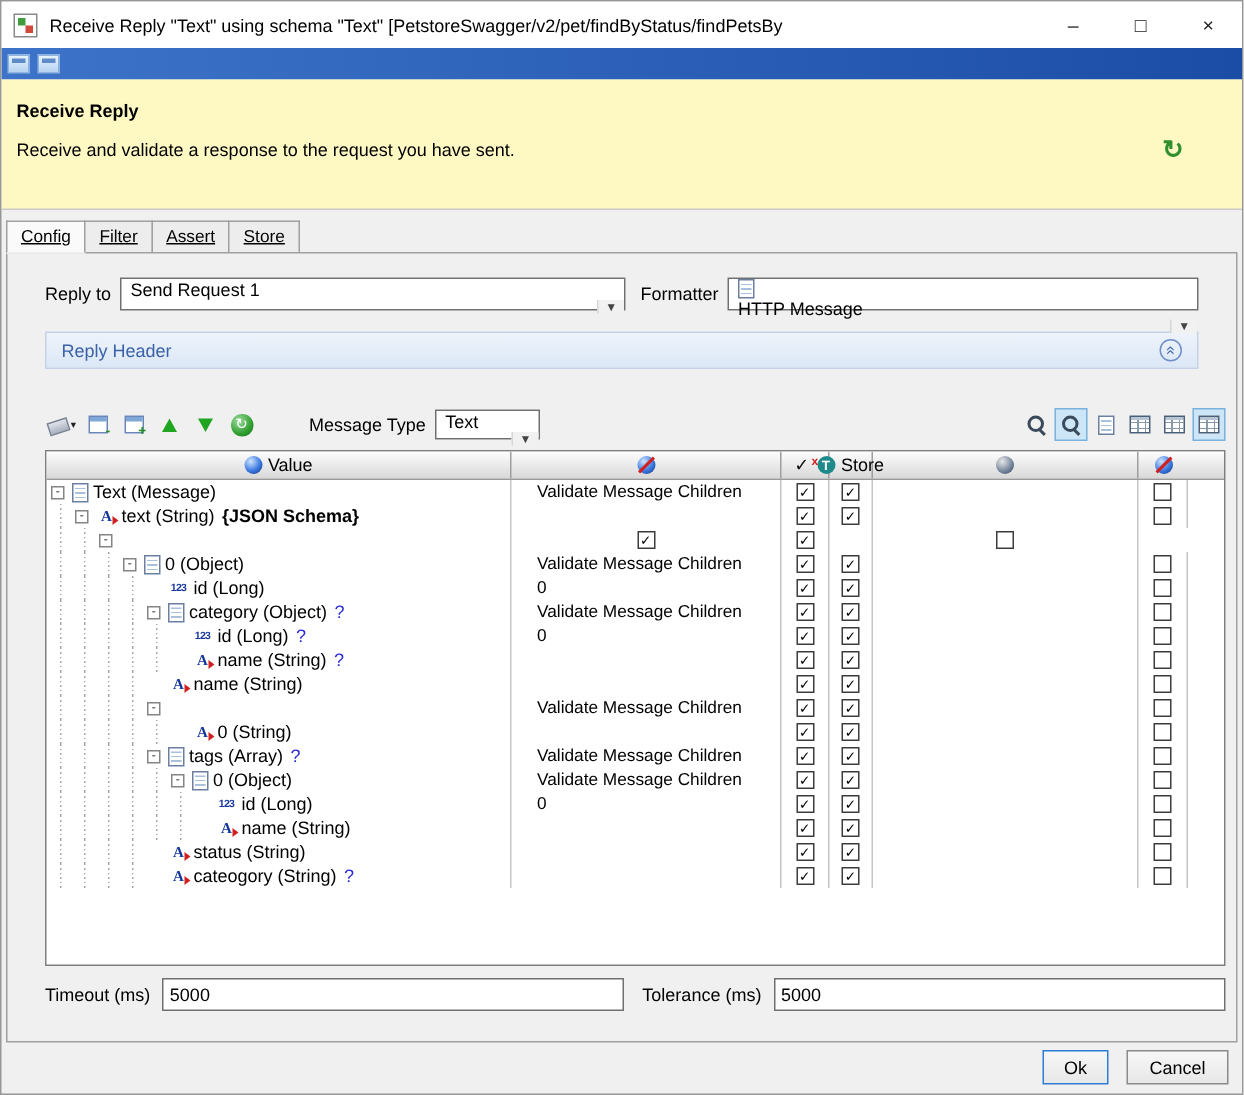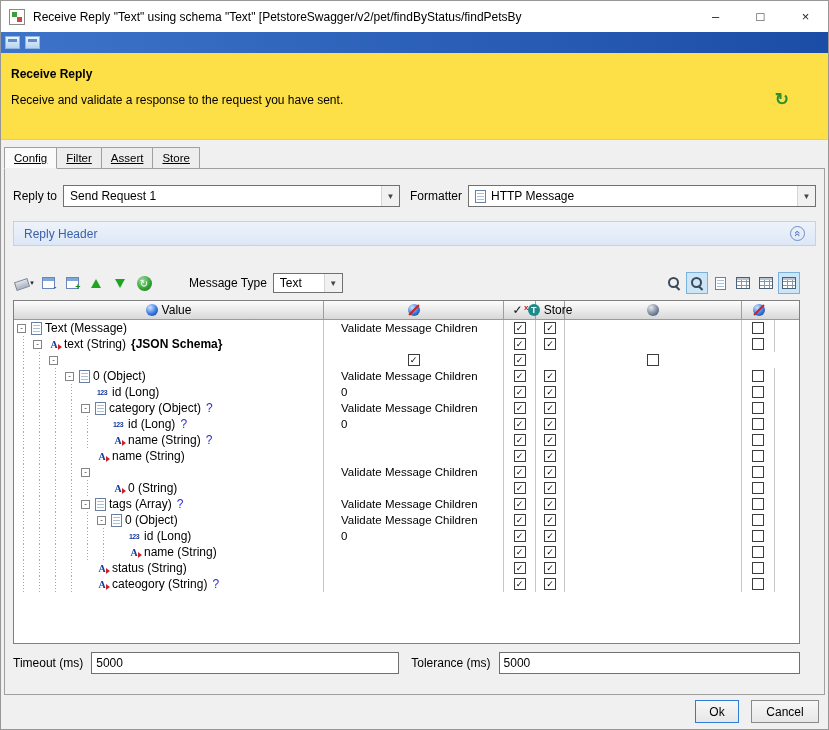--- a/index.html
+++ b/index.html
@@ -16,38 +16,38 @@
   .win-controls{ display:flex; flex:none; align-self:stretch; }
   .win-btn{ width:45px; display:flex; align-items:center; justify-content:center; font-size:13px; color:#222; }
 
   
   .bluebar{ height:21px; background:linear-gradient(to right,#3d74c9 0%,#2b5fb7 55%,#1c4da6 100%);
             display:flex; align-items:center; padding-left:4px; gap:5px; }
   .bb-icon{ width:15px; height:13px; border:1px solid #8fb4e0; background:linear-gradient(#e9f3ff,#b6d3f0); position:relative; }
   .bb-icon::before{ content:""; position:absolute; left:2px; top:2px; right:2px; height:3px; background:#5f8cc8; }
 
   
-  .banner{ height:87px; background:#fde047; border-bottom:1px solid #c9c9c9; position:relative; }
+  .banner{ height:87px; background:#fef9c3; border-bottom:1px solid #c9c9c9; position:relative; }
   .banner-title{ position:absolute; left:10px; top:14px; font-size:12px; font-weight:bold; }
   .banner-desc{ position:absolute; left:10px; top:40px; font-size:12px; }
   .sync-icon{ position:absolute; right:39px; top:36px; font-size:17px; font-weight:bold; color:#2f8f2f; }
 
   
   .tabs{ display:flex; margin:7px 0 0 3px; position:relative; z-index:2; }
   .tab{ height:21px; padding:0 9px; font-size:11.5px; display:flex; align-items:center;
         border:1px solid #a0a0a0; border-bottom:none; background:#ededed; margin-right:-1px;text-decoration:underline; }
   .tab.active{ background:#f0f0f0; height:22px; margin-bottom:-1px; border-bottom:1px solid #f0f0f0; background:#fafafa; }
 
   
-  .panel{ margin:0 3px; border:1px solid #a0a0a0; height:527px; padding:0 8px; background:#f0f0f0; }
+  .panel{ margin:0 3px; border:1px solid #a0a0a0; height:527px; padding:0 25px; background:#f0f0f0; }
 
   .form-row{ margin-top:16px; display:flex; align-items:center; font-size:12px; }
   .lbl{ flex:none; }
-  .combo{ height:22px; border:1px solid #707070; background:#fff; display:flex; align-items:center;
-          font-size:12px; padding-left:6px; }
+  .combo{ height:22px; border:1px solid #707070; background:#fff; display:flex; 
+          font-size:12px; padding-left:6px;flex-direction:column; }
   .combo .arrow{ margin-left:auto; width:18px; align-self:stretch; display:flex; align-items:center;
                  justify-content:center; font-size:8px; color:#444; background:#f1f1f1; border-left:1px solid #d6d6d6; }
   .combo-replyto{ width:337px; margin-left:6px; }
   .lbl-formatter{ margin-left:10px; }
   .combo-formatter{ flex:1; margin-left:6px; }
   .mini-page{ width:11px; height:13px; border:1px solid #6b7f9e; background:#fff no-repeat 1px 2px; flex:none;
               background-image:repeating-linear-gradient(#a8c0dc 0 1px,transparent 1px 3px); background-size:7px 9px; margin-right:5px; }
 
   .section{ height:25px; margin-top:14px; background:linear-gradient(#eef3fa,#dce7f6);
             border:1px solid #c3d2e8; display:flex; align-items:center; padding:0 10px; }

